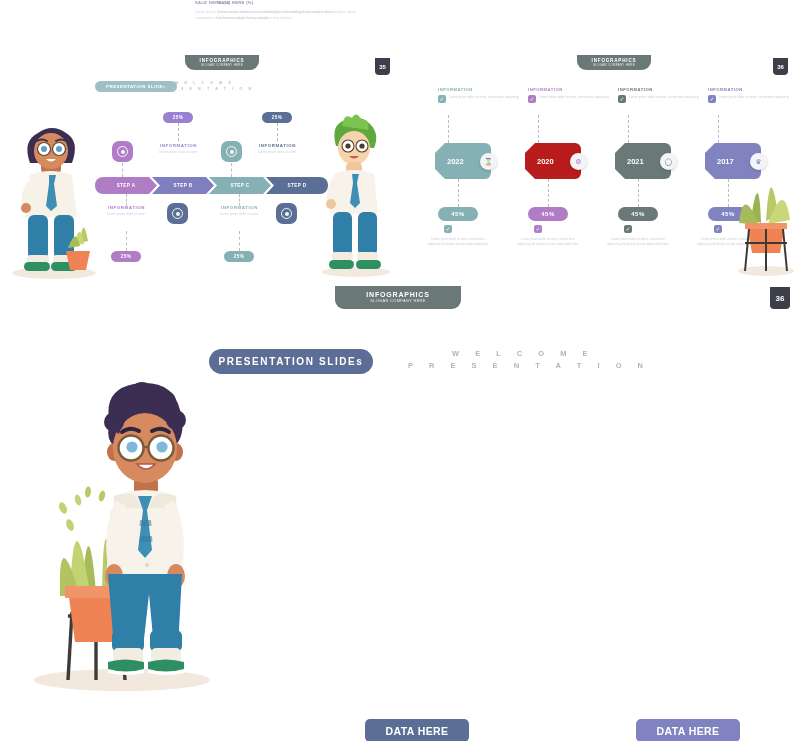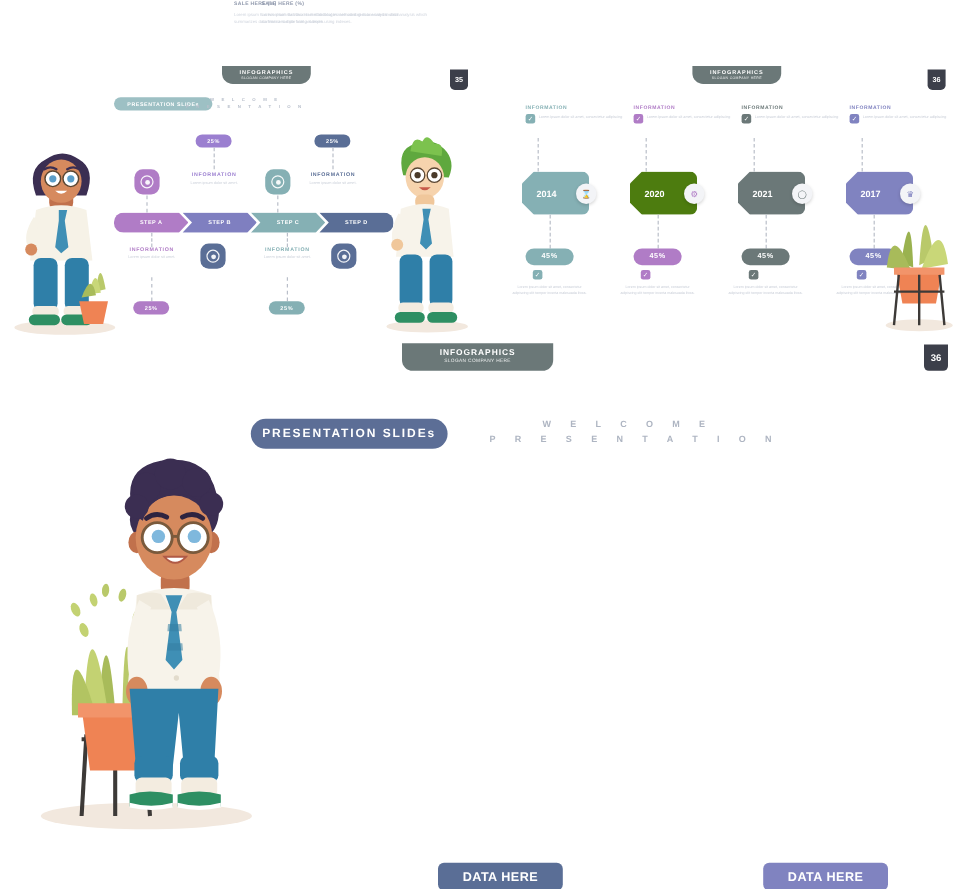--- a/index.html
+++ b/index.html
@@ -238,36 +238,36 @@
       <div class="pagebadge abs" style="left:373px; top:3px;">36</div>
 
       <div class="abs" style="left:38px; top:32px; width:82px;">
         <div class="r-info-head" style="color:#85b0b4;">INFORMATION</div>
         <div style="display:flex; gap:3px; margin-top:3px;">
           <div class="cbox" style="background:#85b0b4;">✓</div>
           <div class="r-info-body">Lorem ipsum dolor sit amet, consectetur adipiscing</div>
         </div>
       </div>
       <div class="dash-v" style="left:48px; top:60px; height:28px;"></div>
-      <div class="penta" style="left:35px; top:88px; background:#85b0b4;">2014</div>
+      <div class="penta" style="left:35px; top:88px; background:#85b0b4;">2022</div>
       <div class="penta-badge" style="left:80px; top:98px; color:#85b0b4;">⌛</div>
       <div class="dash-v" style="left:58px; top:124px; height:28px;"></div>
       <div class="pill pct45 abs" style="left:38px; top:152px; background:#85b0b4;">45%</div>
       <div class="cbox abs" style="left:44px; top:170px; background:#85b0b4;">✓</div>
       <div class="r-foot abs" style="left:27px; top:182px; width:62px;">Lorem ipsum dolor sit amet, consectetur adipiscing elit tempor incerta malesuada litora.</div>
 
       <div class="abs" style="left:128px; top:32px; width:82px;">
         <div class="r-info-head" style="color:#b07cc6;">INFORMATION</div>
         <div style="display:flex; gap:3px; margin-top:3px;">
           <div class="cbox" style="background:#b07cc6;">✓</div>
           <div class="r-info-body">Lorem ipsum dolor sit amet, consectetur adipiscing</div>
         </div>
       </div>
       <div class="dash-v" style="left:138px; top:60px; height:28px;"></div>
-      <div class="penta" style="left:125px; top:88px; background:#4d7c0f;">2020</div>
+      <div class="penta" style="left:125px; top:88px; background:#b91c1c;">2020</div>
       <div class="penta-badge" style="left:170px; top:98px; color:#b07cc6;">⚙</div>
       <div class="dash-v" style="left:148px; top:124px; height:28px;"></div>
       <div class="pill pct45 abs" style="left:128px; top:152px; background:#b07cc6;">45%</div>
       <div class="cbox abs" style="left:134px; top:170px; background:#b07cc6;">✓</div>
       <div class="r-foot abs" style="left:117px; top:182px; width:62px;">Lorem ipsum dolor sit amet, consectetur adipiscing elit tempor incerta malesuada litora.</div>
 
       <div class="abs" style="left:218px; top:32px; width:82px;">
         <div class="r-info-head" style="color:#6b7878;">INFORMATION</div>
         <div style="display:flex; gap:3px; margin-top:3px;">
           <div class="cbox" style="background:#6b7878;">✓</div>

